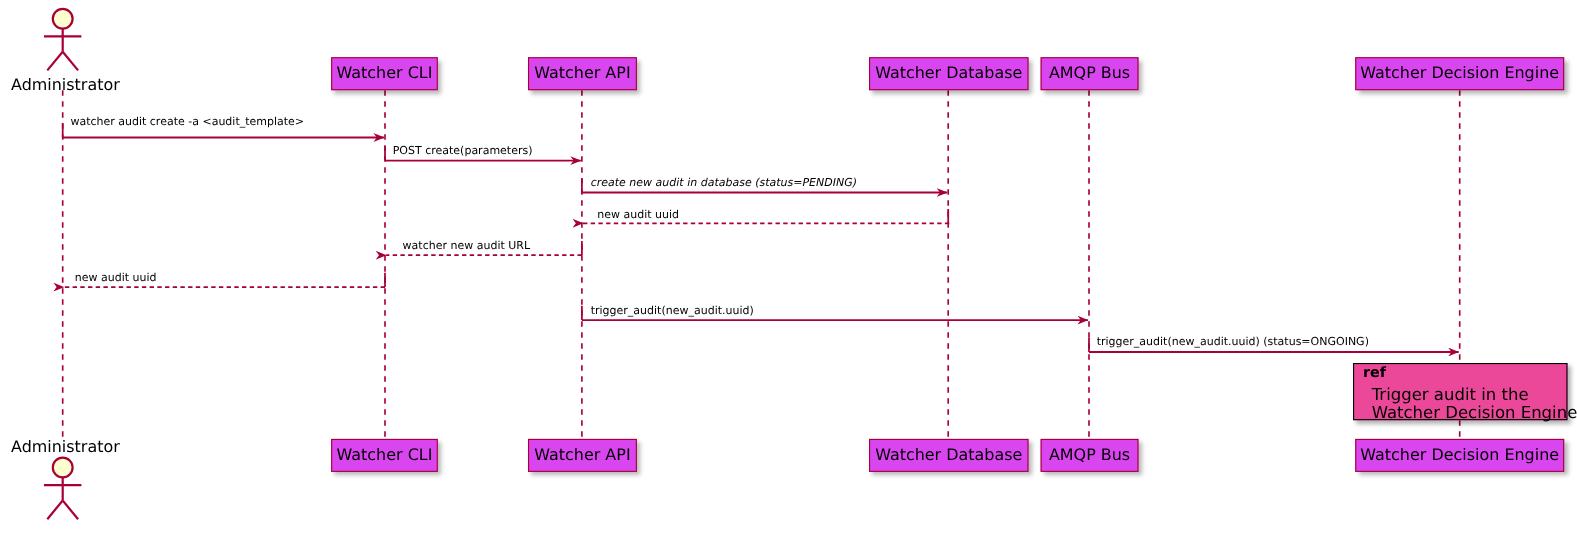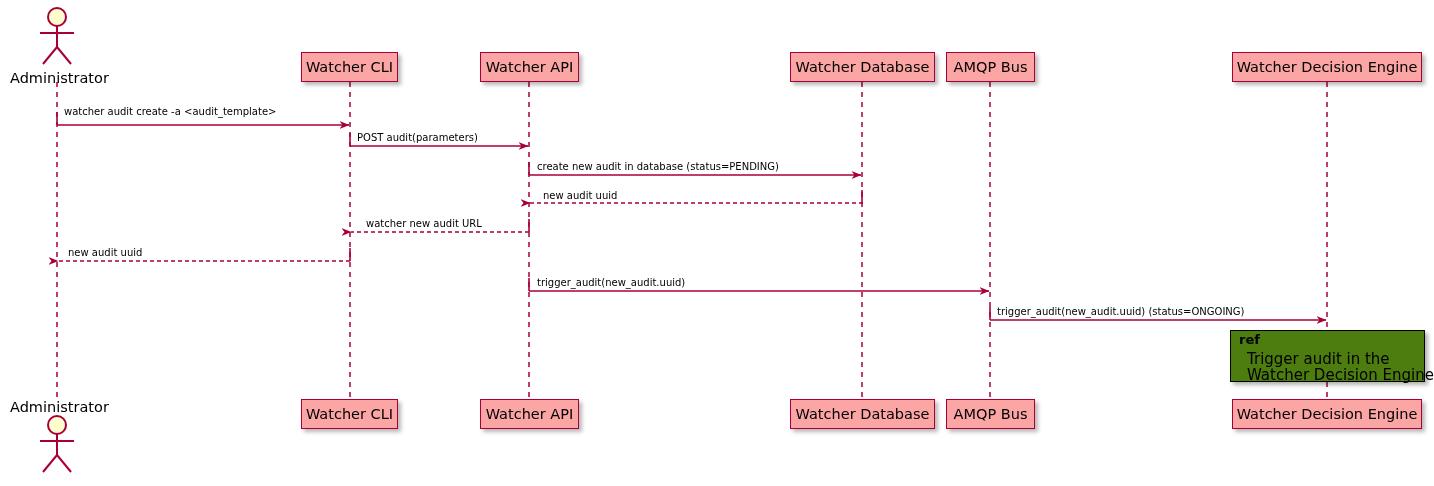--- a/index.html
+++ b/index.html
@@ -20,21 +20,21 @@
   svg.diagram {
     position: absolute;
     left: 0;
     top: 0;
     width: 1434px;
     height: 486px;
   }
   .part-box {
     position: absolute;
     box-sizing: border-box;
-    background: #fca5a5;
+    background: #d946ef;
     border: 1.5px solid #A80036;
     box-shadow: 3px 3px 4px rgba(0,0,0,0.28);
     display: flex;
     align-items: center;
     justify-content: center;
     font-family: "DejaVu Sans", sans-serif;
     font-size: 14.5px;
     color: #000000;
     height: 30px;
     white-space: nowrap;
@@ -50,21 +50,21 @@
   .actor-label {
     position: absolute;
     font-family: "DejaVu Sans", sans-serif;
     font-size: 14.5px;
     color: #000000;
     white-space: nowrap;
   }
   .ref-box {
     position: absolute;
     box-sizing: border-box;
-    background: #4d7c0f;
+    background: #ec4899;
     border: 1.5px solid #000000;
     box-shadow: 3px 3px 4px rgba(0,0,0,0.3);
   }
   .ref-tag {
     position: absolute;
     left: 0;
     top: 0;
     width: 58px;
     height: 18px;
     box-sizing: border-box;
@@ -163,22 +163,22 @@
   <div class="part-box" style="left:946px; top:52px; width:89px;">AMQP Bus</div>
   <div class="part-box" style="left:1232px; top:52px; width:190px;">Watcher Decision Engine</div>
 
   <div class="part-box" style="left:301px; top:399px; width:97px;">Watcher CLI</div>
   <div class="part-box" style="left:480px; top:399px; width:99px;">Watcher API</div>
   <div class="part-box" style="left:790px; top:399px; width:145px;">Watcher Database</div>
   <div class="part-box" style="left:946px; top:399px; width:89px;">AMQP Bus</div>
   <div class="part-box" style="left:1232px; top:399px; width:190px;">Watcher Decision Engine</div>
 
   <div class="msg-label" style="left:64px;  top:104px;">watcher audit create -a &lt;audit_template&gt;</div>
-  <div class="msg-label" style="left:357px; top:130px;">POST audit(parameters)</div>
-  <div class="msg-label" style="left:537px; top:159px;">create new audit in database (status=PENDING)</div>
+  <div class="msg-label" style="left:357px; top:130px;">POST create(parameters)</div>
+  <div class="msg-label" style="left:537px; top:159px;font-style:italic;">create new audit in database (status=PENDING)</div>
   <div class="msg-label" style="left:543px; top:188px;">new audit uuid</div>
   <div class="msg-label" style="left:366px; top:216px;">watcher new audit URL</div>
   <div class="msg-label" style="left:68px;  top:245px;">new audit uuid</div>
   <div class="msg-label" style="left:997px; top:304px;">trigger_audit(new_audit.uuid) (status=ONGOING)</div>
   <div class="msg-label" style="left:537px; top:275px;">trigger_audit(new_audit.uuid)</div>
 
   <div class="ref-box" style="left:1230px; top:330px; width:195px; height:52px;">
     <div class="ref-tag">ref</div>
     <div class="ref-text">
       <div>Trigger audit in the</div>

